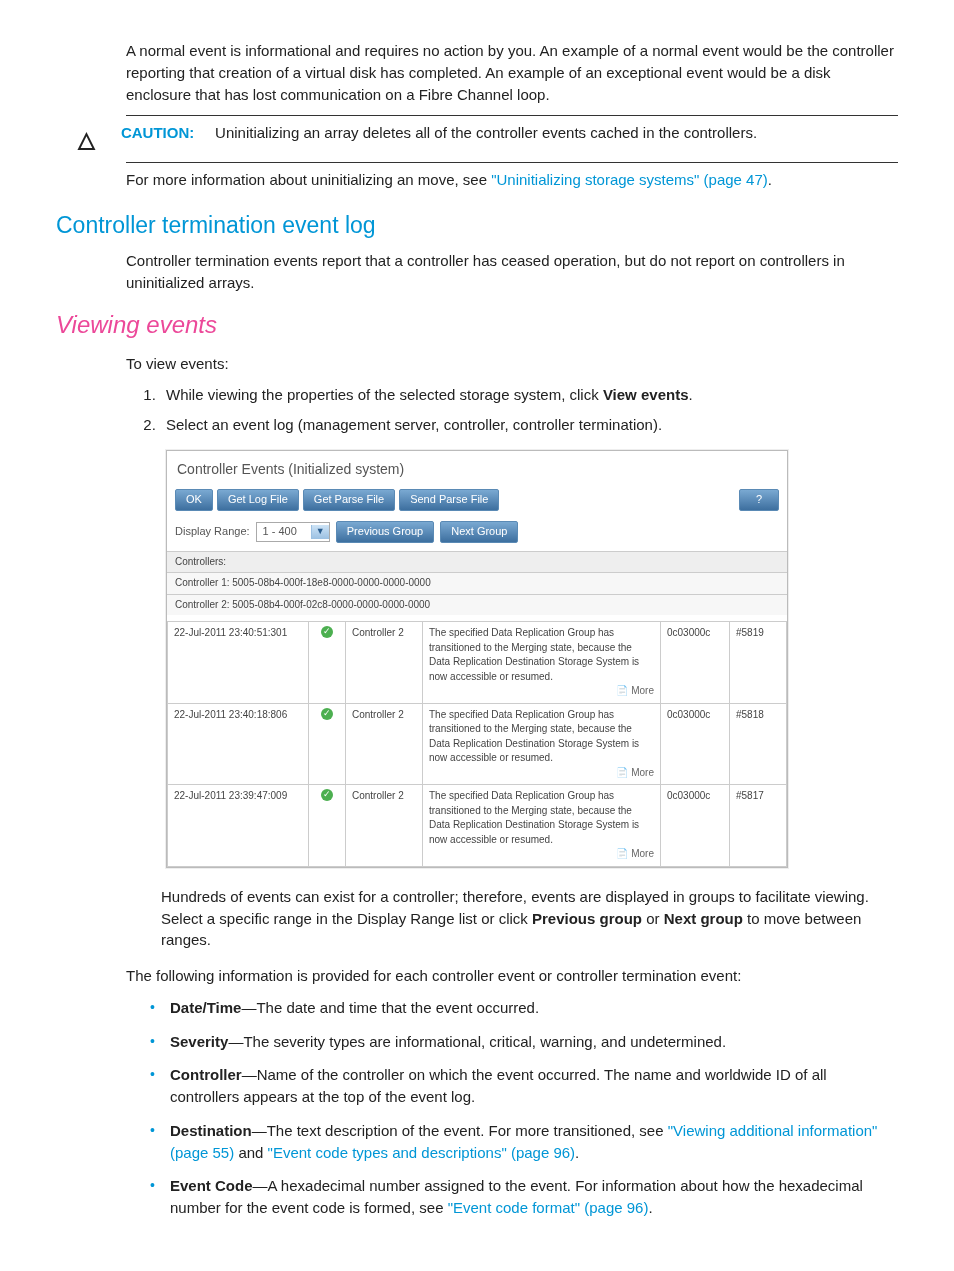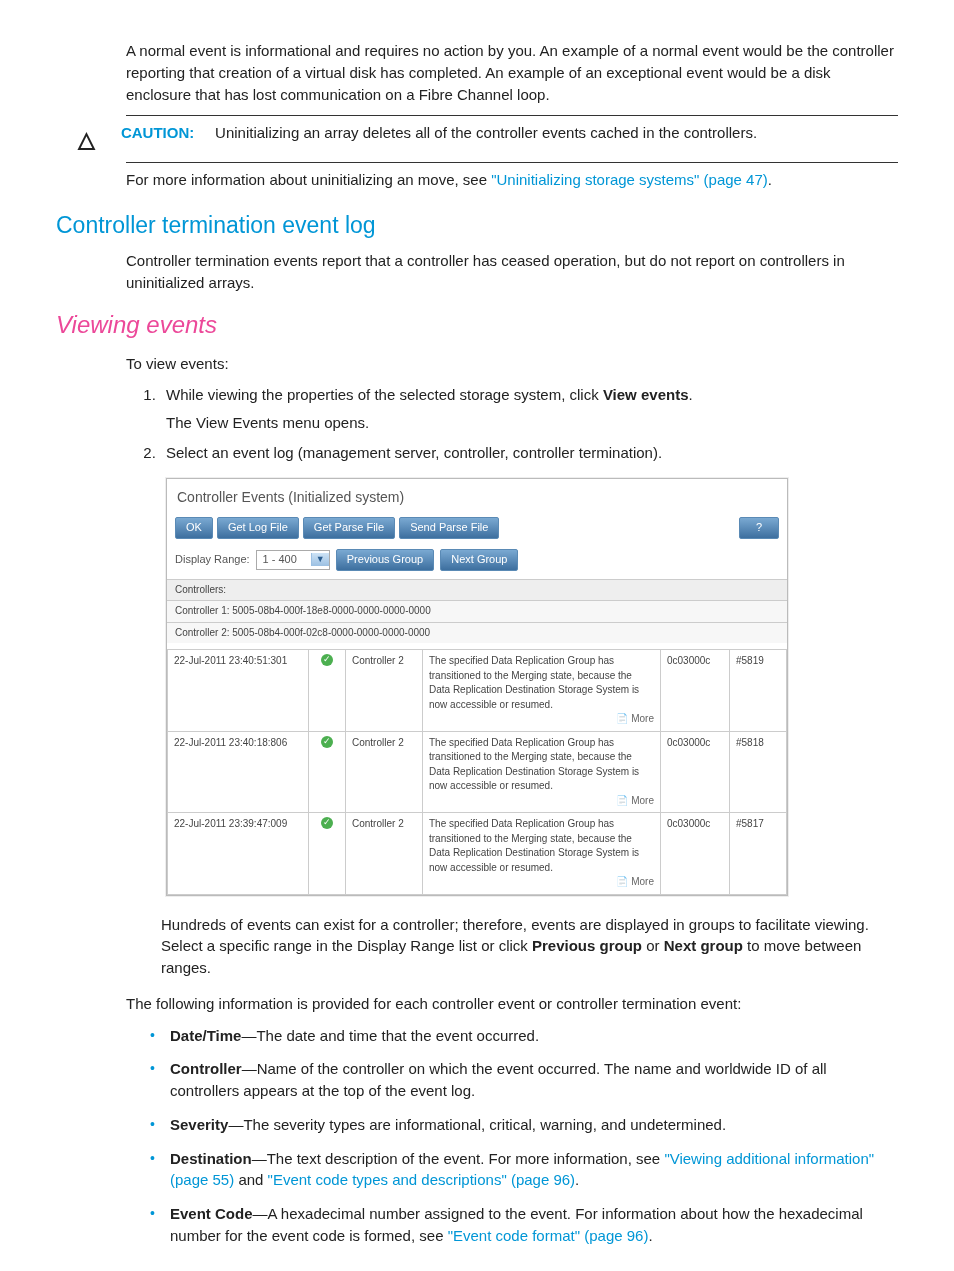--- a/index.html
+++ b/index.html
@@ -92,21 +92,20 @@
 
 <p class="indent1">Controller termination events report that a controller has ceased operation, but do not report on controllers in uninitialized arrays.</p>
 
 <h1 class="section-teal">Viewing events</h1>
 
 <p class="indent1">To view events:</p>
 
 <ol class="steps">
   <li>
     <span>While viewing the properties of the selected storage system, click </span><span class="bold">View events</span><span>.</span>
-    <div class="subtext">The View Events menu opens.</div>
   </li>
   <li>
     <span>Select an event log (management server, controller, controller termination).</span>
   </li>
 </ol>
 
 <div class="shot">
   <div class="titlebar">Controller Events  (Initialized system)</div>
   <div class="toolbar">
     <span class="btn">OK</span>
@@ -171,25 +170,25 @@
   <span>Hundreds of events can exist for a controller; therefore, events are displayed in groups to facilitate viewing. Select a specific range in the Display Range list or click </span><span class="bold">Previous group</span><span> or </span><span class="bold">Next group</span><span> to move between ranges.</span>
 </p>
 
 <p class="indent1" style="margin-top:14px;">The following information is provided for each controller event or controller termination event:</p>
 
 <ul class="field-list">
   <li>
     <span class="bold">Date/Time</span><span>—The date and time that the event occurred.</span>
   </li>
   <li>
+    <span class="bold">Severity</span><span>—The severity types are informational, critical, warning, and undetermined.</span>
+  </li>
+  <li>
     <span class="bold">Controller</span><span>—Name of the controller on which the event occurred. The name and worldwide ID of all controllers appears at the top of the event log.</span>
   </li>
   <li>
-    <span class="bold">Severity</span><span>—The severity types are informational, critical, warning, and undetermined.</span>
-  </li>
-  <li>
-    <span class="bold">Destination</span><span>—The text description of the event. For more information, see </span><span class="link">"Viewing additional information" (page 55)</span><span> and </span><span class="link">"Event code types and descriptions" (page 96)</span><span>.</span>
+    <span class="bold">Destination</span><span>—The text description of the event. For more transitioned, see </span><span class="link">"Viewing additional information" (page 55)</span><span> and </span><span class="link">"Event code types and descriptions" (page 96)</span><span>.</span>
   </li>
   <li>
     <span class="bold">Event Code</span><span>—A hexadecimal number assigned to the event. For information about how the hexadecimal number for the event code is formed, see </span><span class="link">"Event code format" (page 96)</span><span>.</span>
   </li>
 
 </ul>
 
 </body></html>

